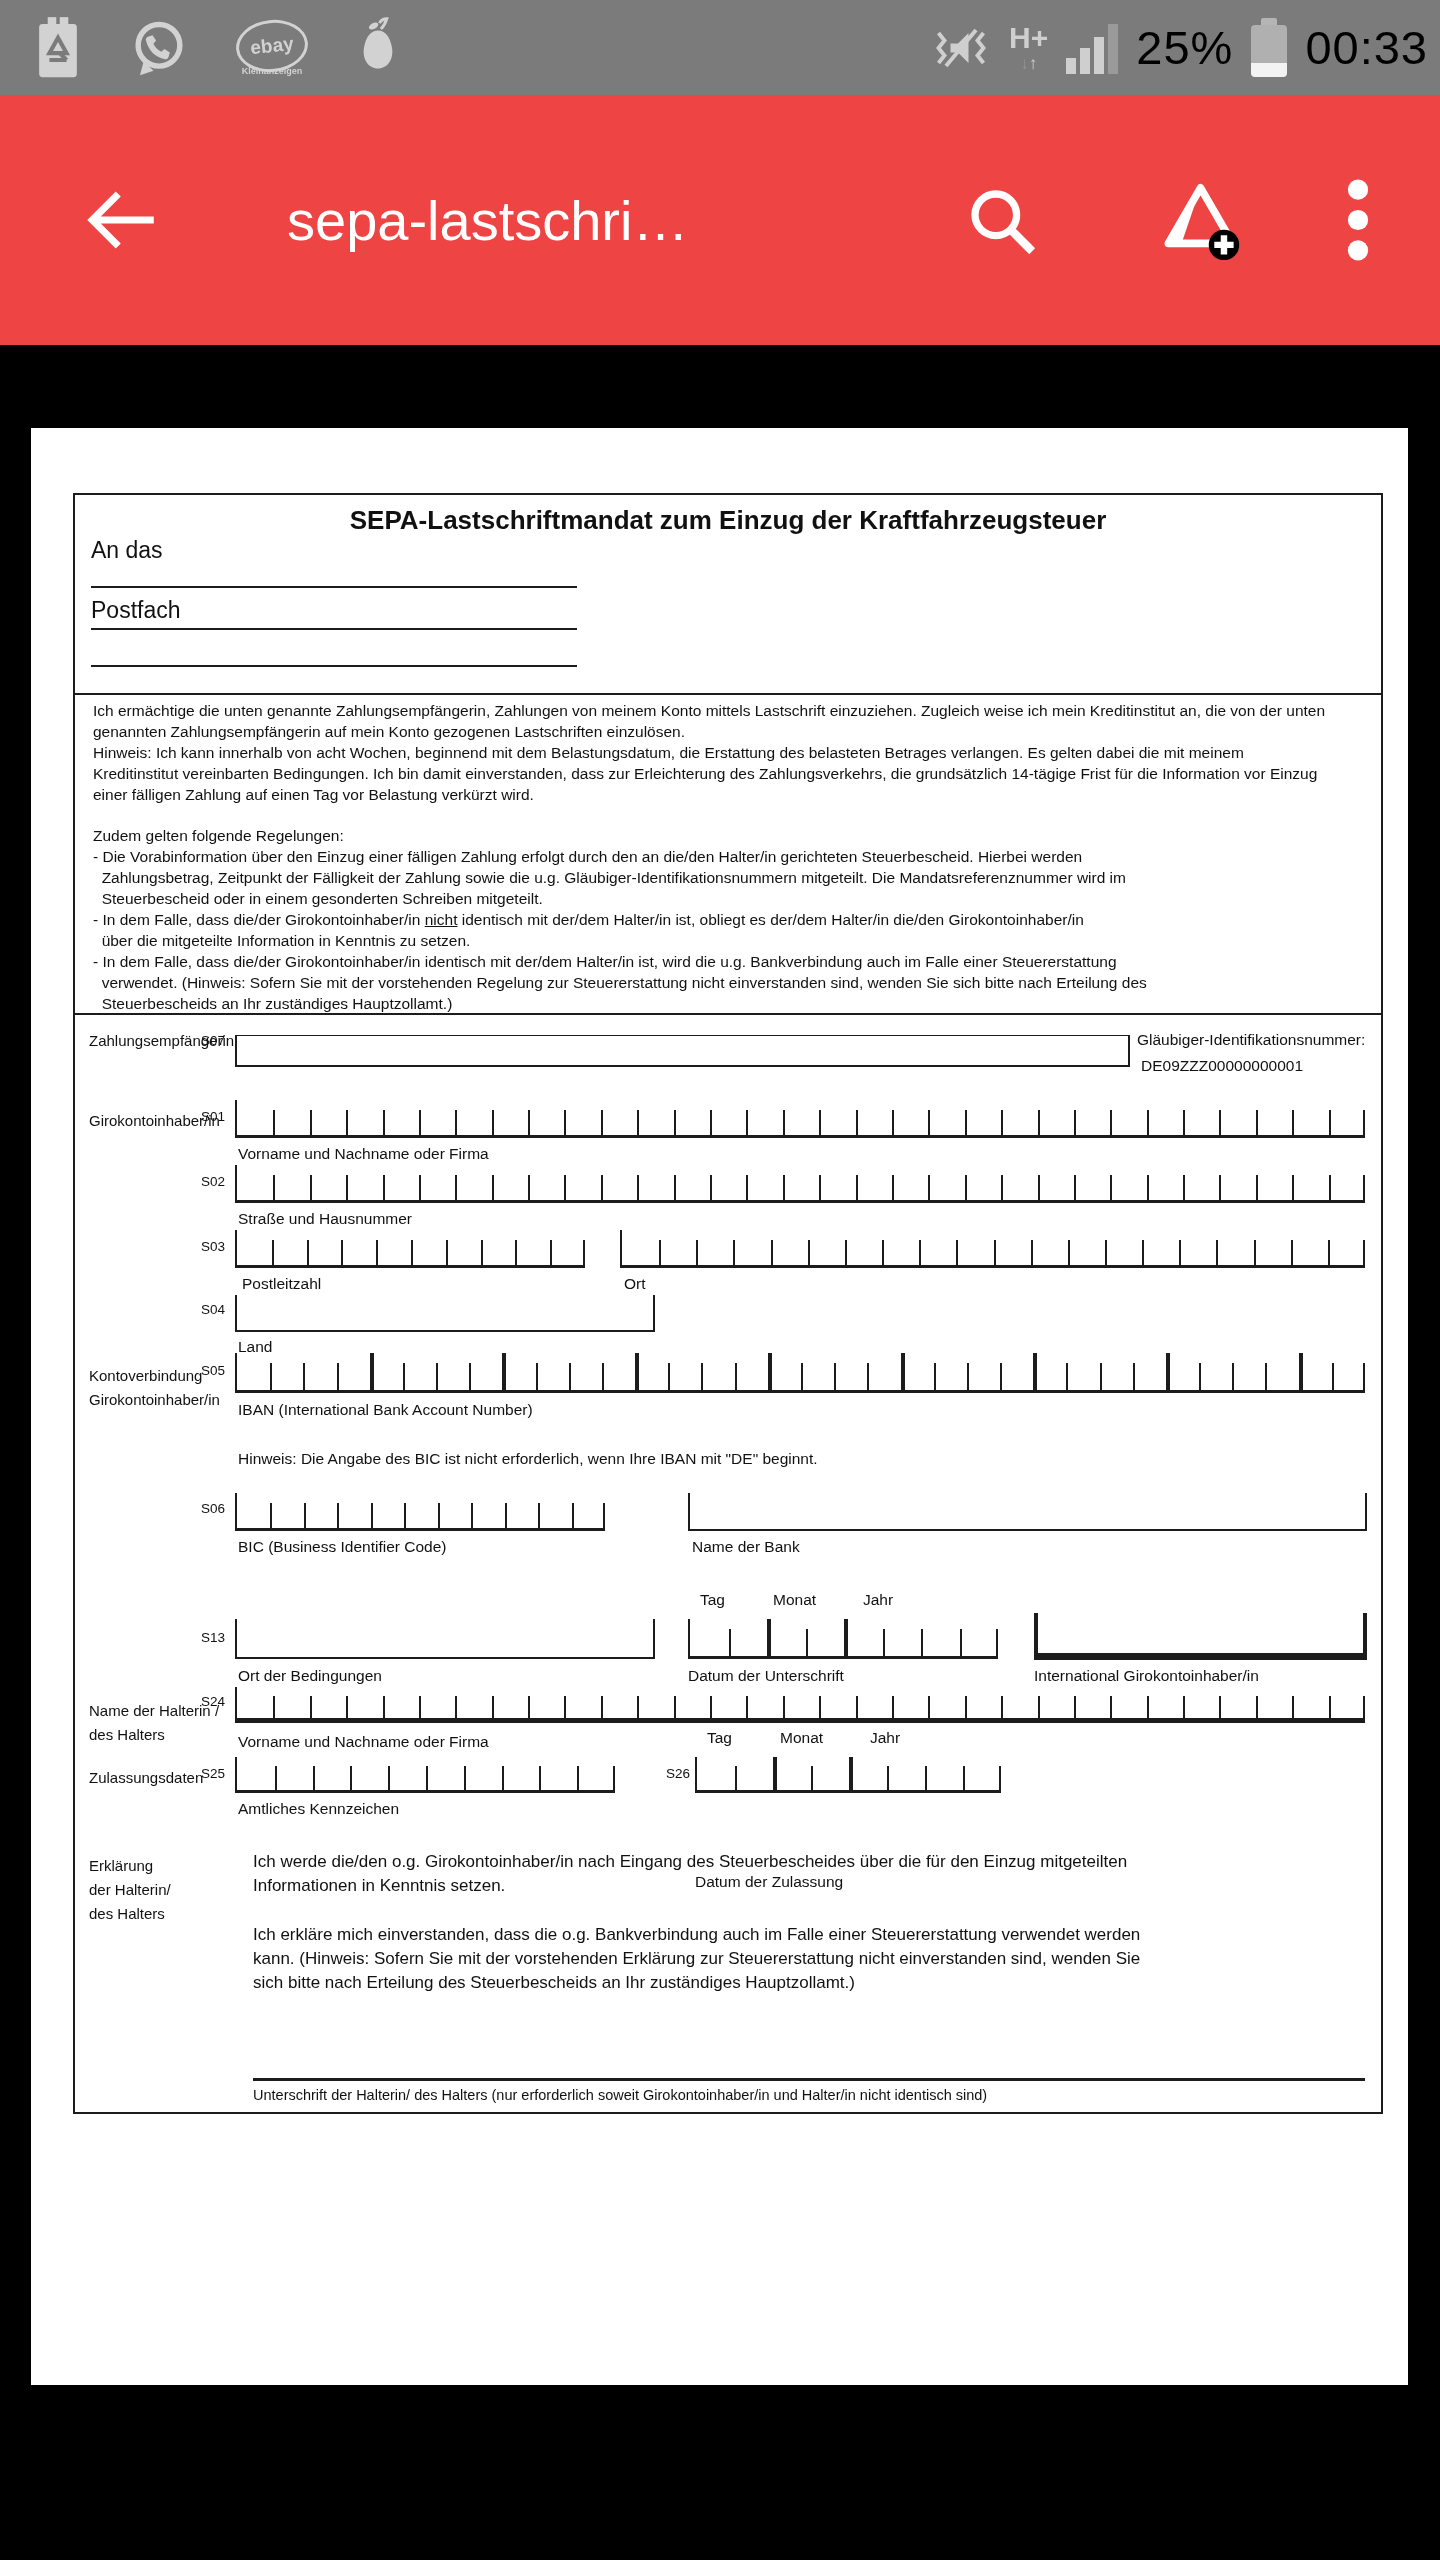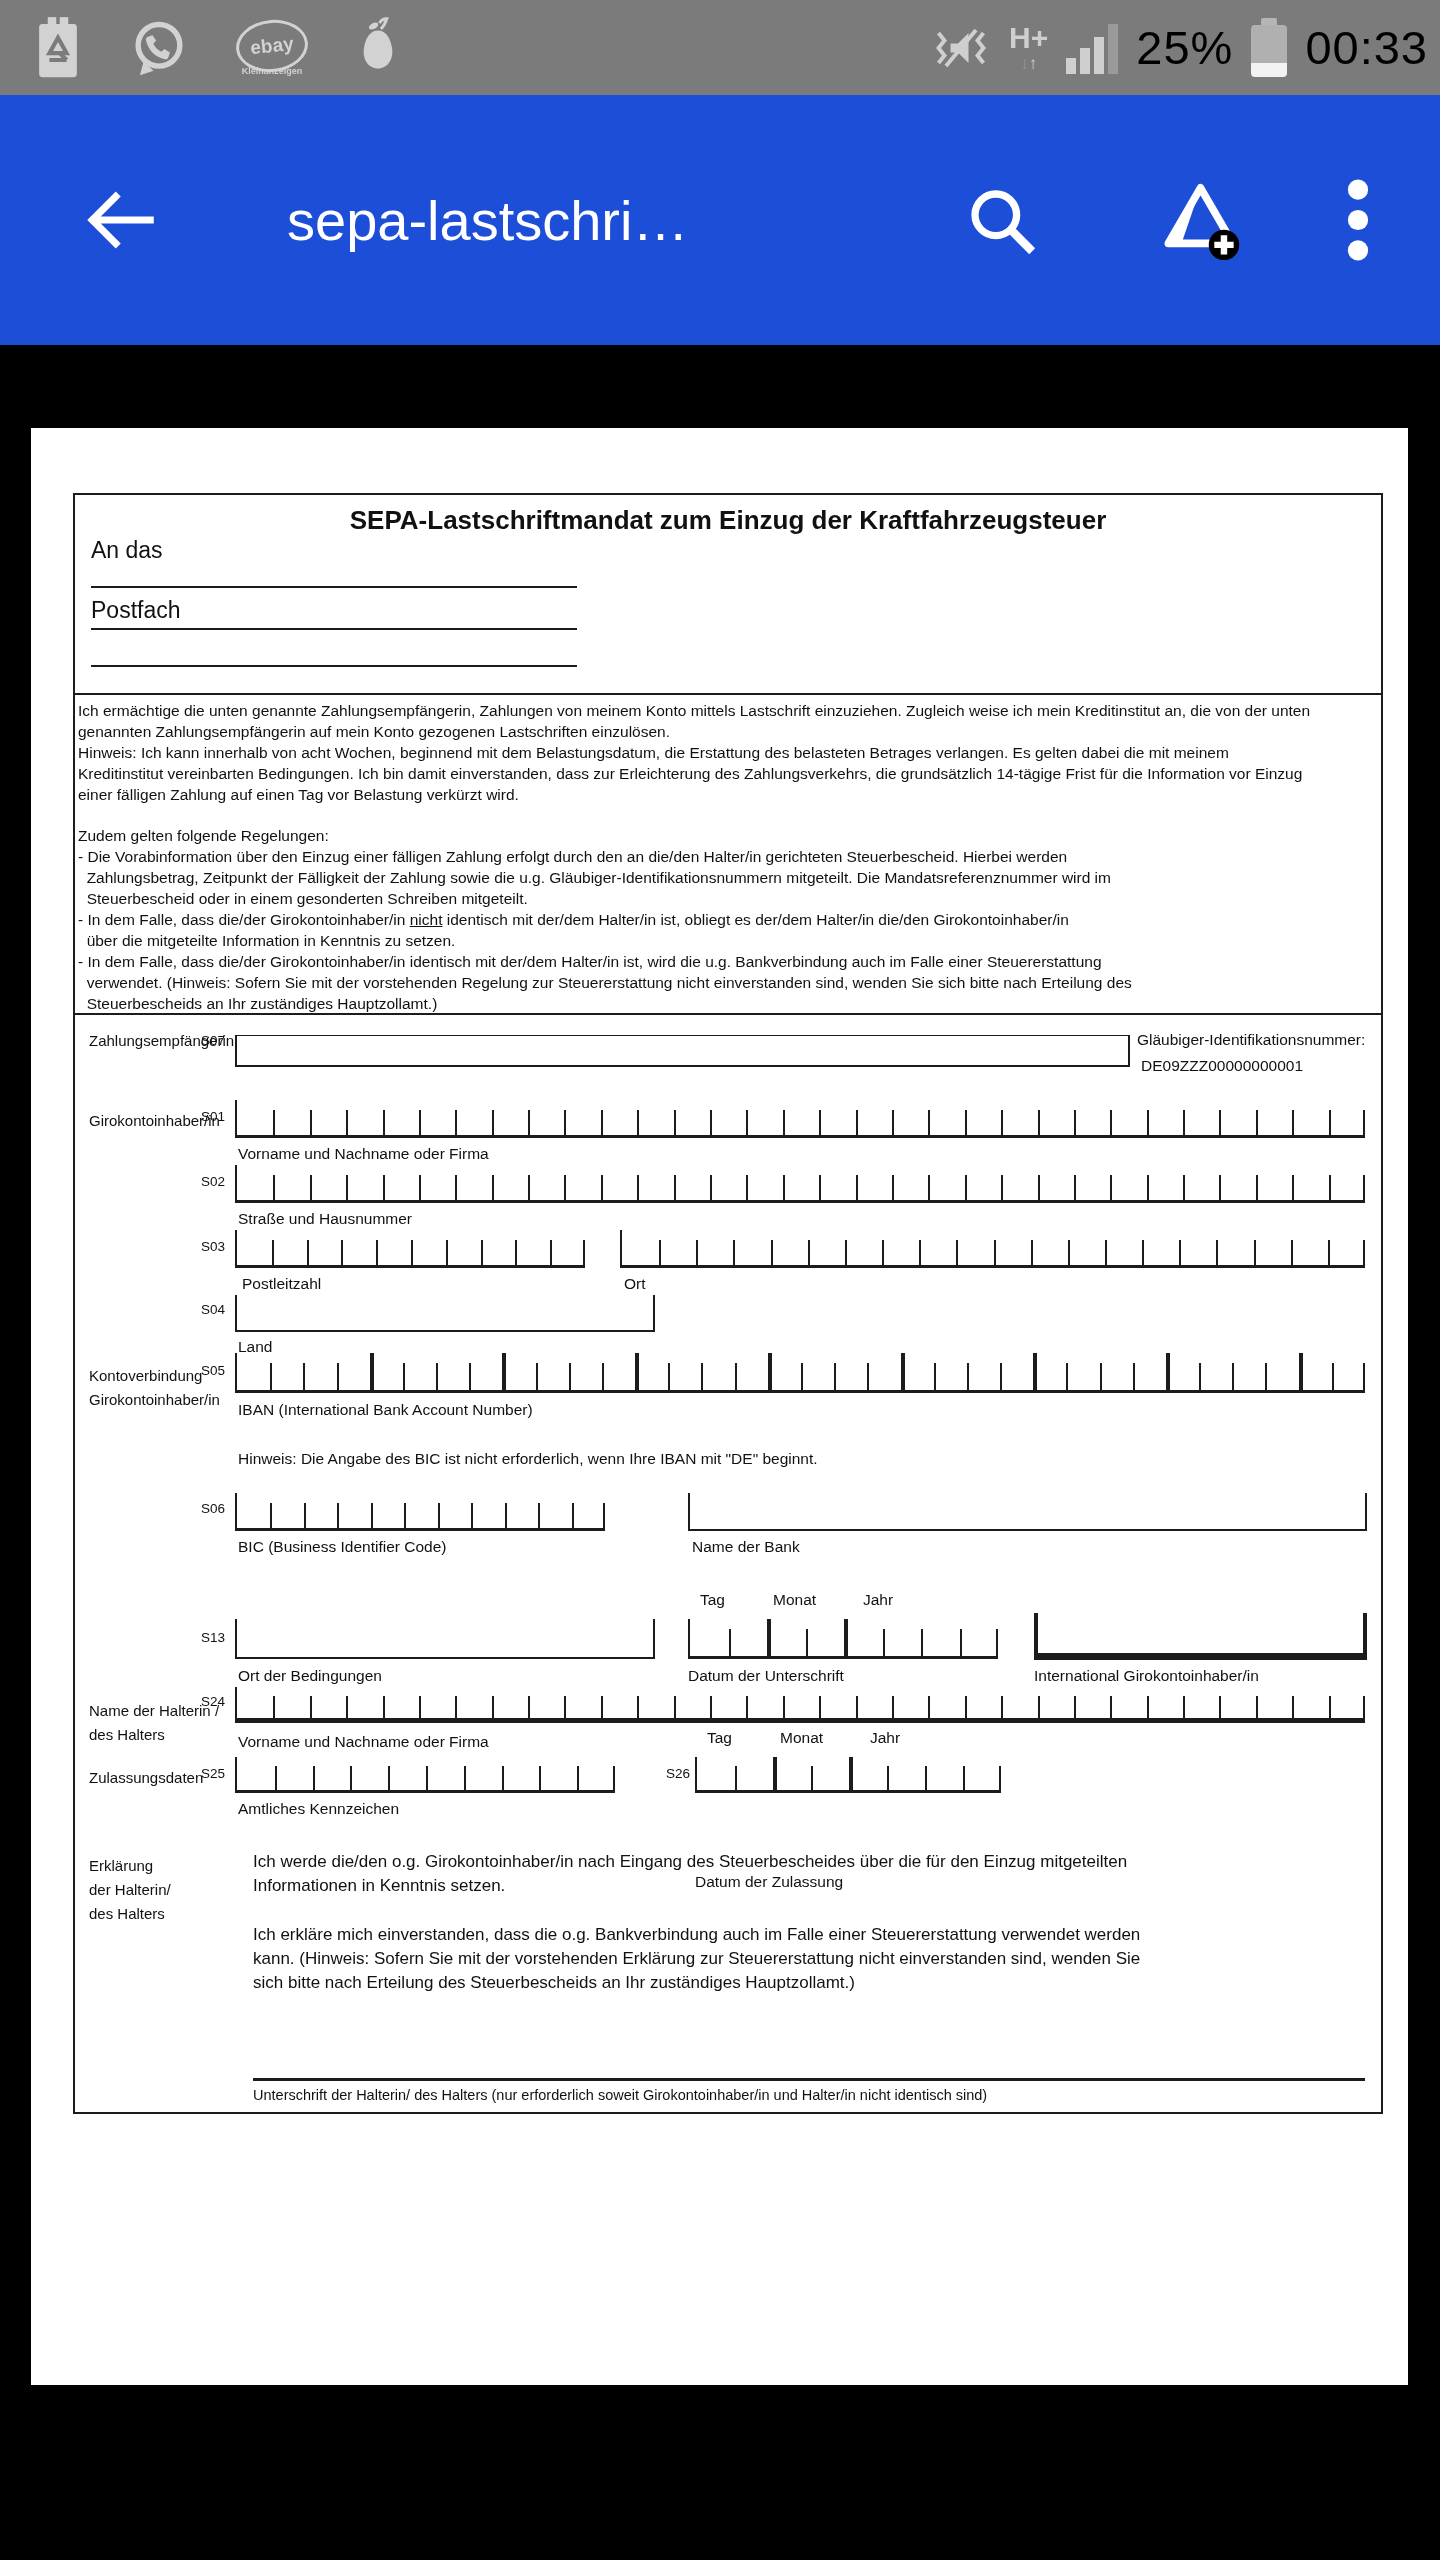--- a/index.html
+++ b/index.html
@@ -21,37 +21,37 @@
   .hplus .dn{color:#949494;} .hplus .up{color:#cfcfcf;}
   .sigbars{display:flex;align-items:flex-end;gap:4px;height:52px;}
   .sigbars i{display:block;width:10px;background:#cfcfcf;}
   .sigbars i.dim{background:#9a9a9a;}
   .batt{display:flex;flex-direction:column;align-items:center;}
   .batt .nub{width:16px;height:7px;background:#b5b5b5;border-radius:2px 2px 0 0;}
   .batt .body{width:36px;height:52px;border-radius:4px;
               background:linear-gradient(to top,#f3f3f3 0 26%,#b0b0b0 26% 100%);}
 
   
-  .toolbar{position:absolute;left:0;top:95px;width:1440px;height:250px;background:#1d4ed8;text-align:right;}
+  .toolbar{position:absolute;left:0;top:95px;width:1440px;height:250px;background:#ef4444;text-align:right;}
   .tb-icon{position:absolute;top:50%;transform:translateY(-50%);}
   .tb-title{position:absolute;left:287px;top:50%;transform:translateY(-50%);
             color:#fff;font-size:56px;white-space:nowrap;}
 
   
   .page{position:absolute;left:31px;top:428px;width:1377px;height:1957px;background:#fff;color:#111;}
   .formbox{position:absolute;left:42px;top:65px;width:1306px;height:1617px;border:2px solid #1c1c1c;}
 
   .sec-address{position:absolute;left:0;top:0;width:100%;height:200px;border-bottom:2px solid #1c1c1c;box-sizing:border-box;}
   .doc-title{position:absolute;left:0;top:10px;width:100%;text-align:center;font-size:26px;font-weight:bold;}
   .an-das{position:absolute;left:16px;top:42px;font-size:23px;}
   .addr-line{position:absolute;left:16px;width:486px;border-top:2px solid #1c1c1c;}
   .postfach{position:absolute;left:16px;top:102px;font-size:23px;}
 
   .sec-text{position:absolute;left:0;top:200px;width:100%;height:320px;border-bottom:2px solid #1c1c1c;
-            box-sizing:border-box;padding:5px 3px;font-size:15.5px;line-height:21px;}
+            box-sizing:border-box;padding:5px 18px;font-size:15.5px;line-height:21px;}
   .pre{white-space:pre-wrap;}
   .gap{height:20px;}
   .uline{text-decoration:underline;}
 
   .fields{position:absolute;left:0;top:0;width:100%;height:100%;}
   .lbl{position:absolute;left:14px;font-size:15px;white-space:nowrap;}
   .sc{position:absolute;width:55px;text-align:right;font-size:13.5px;}
   .cap{position:absolute;font-size:15.5px;white-space:nowrap;}
   .tmj{position:absolute;font-size:15.5px;}
 

